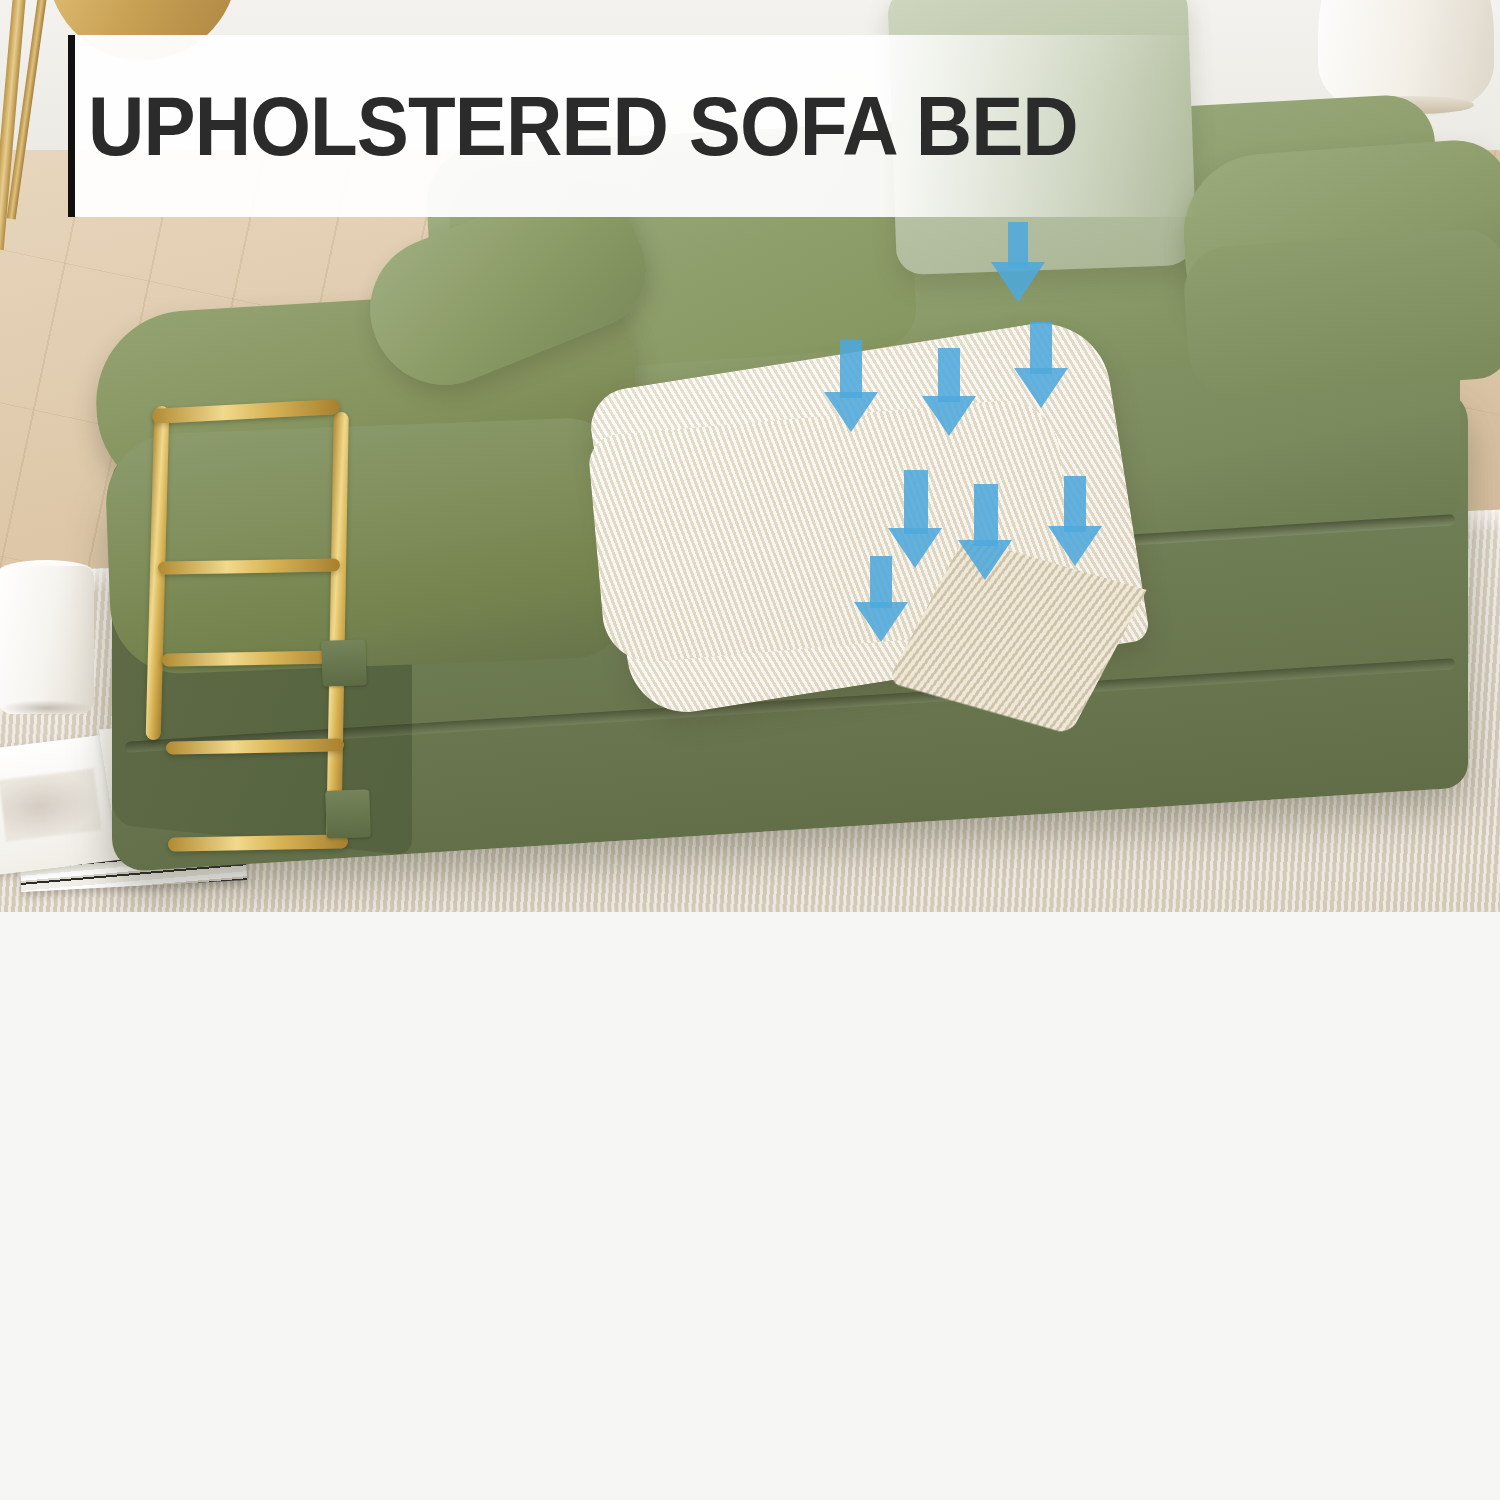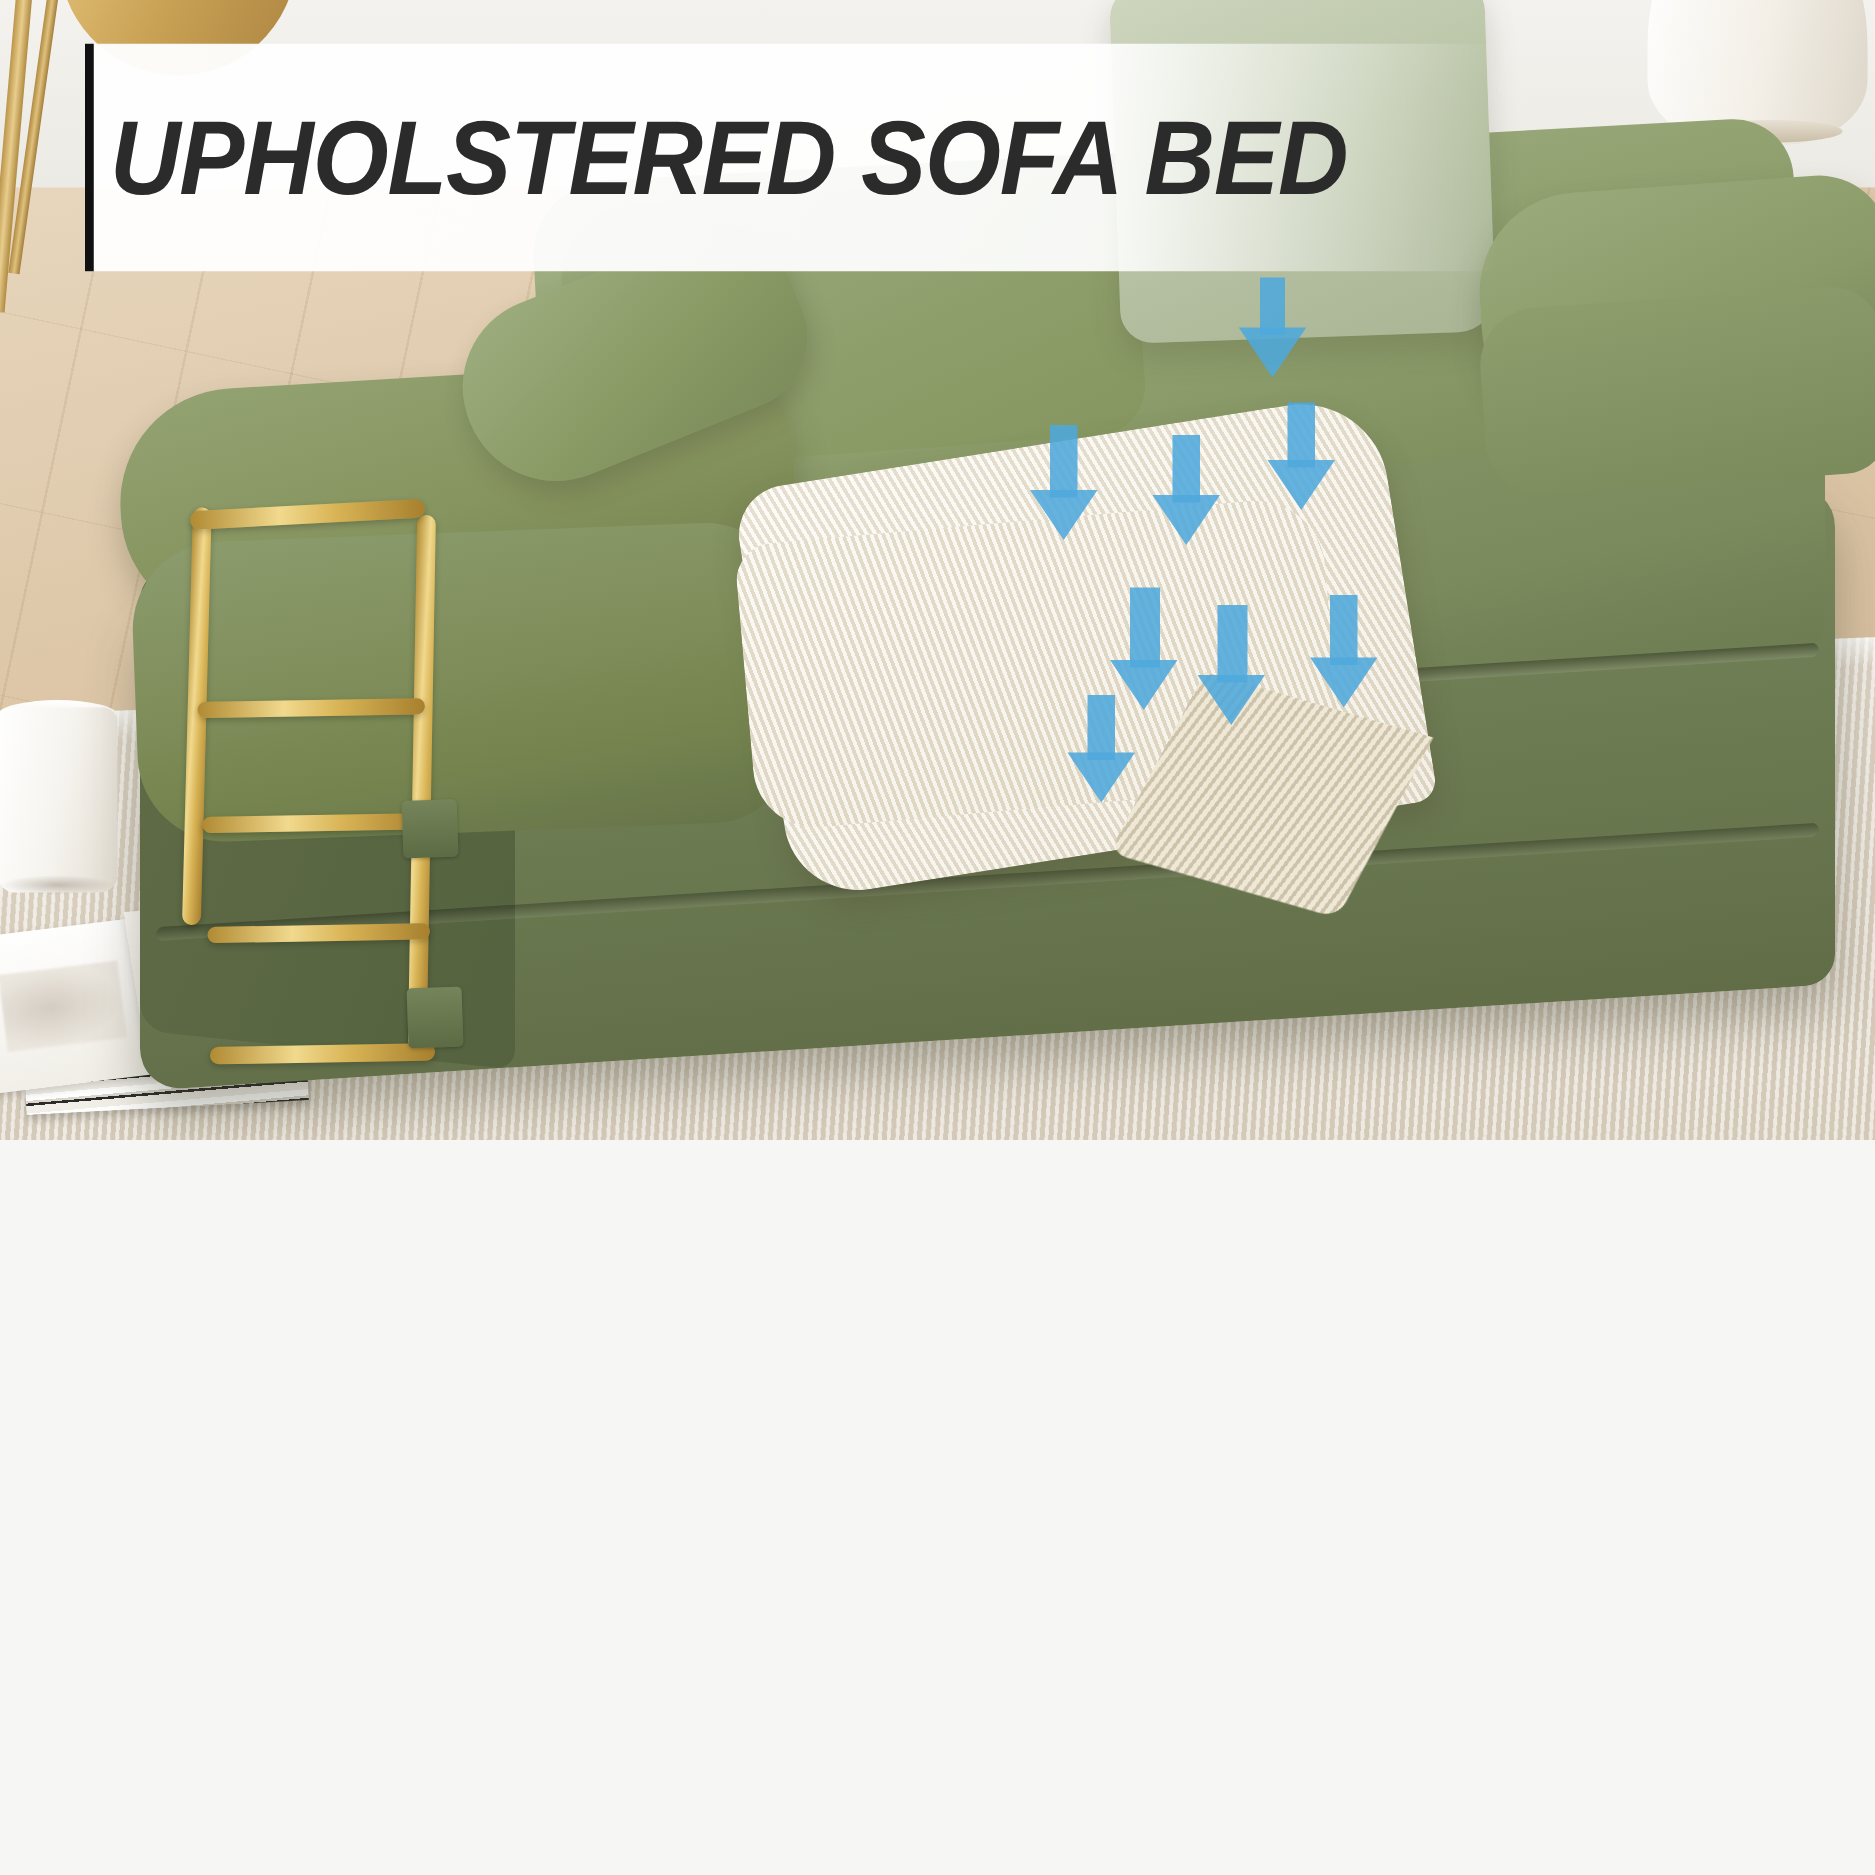--- a/index.html
+++ b/index.html
@@ -3,21 +3,21 @@
 <meta charset="utf-8">
 <style>
   html,body{margin:0;padding:0;}
   body{
     width:1500px;height:1500px;
     background:#ffffff;
     font-family:"Liberation Sans", sans-serif;
     overflow:hidden;
     -webkit-font-smoothing:antialiased;
   }
-  .page{position:relative;width:1500px;height:1500px;overflow:hidden;background:#f6f6f5;font-style:italic;}
+  .page{position:relative;width:1500px;height:1500px;overflow:hidden;background:#f6f6f5;}
 
   
   .hero{position:absolute;left:0;top:0;width:1500px;height:912px;overflow:hidden;background:#d9d2c6;}
 
   
   .wall{position:absolute;left:0;top:0;width:1500px;height:250px;
         background:linear-gradient(180deg,#f4f2ee 0%,#eceae4 60%,#e4e0d7 100%);}
   .baseboard{position:absolute;left:0;top:196px;width:470px;height:26px;
         background:linear-gradient(180deg,#fbfaf7,#e8e4db);
         transform:skewY(3.2deg);transform-origin:left top;}

